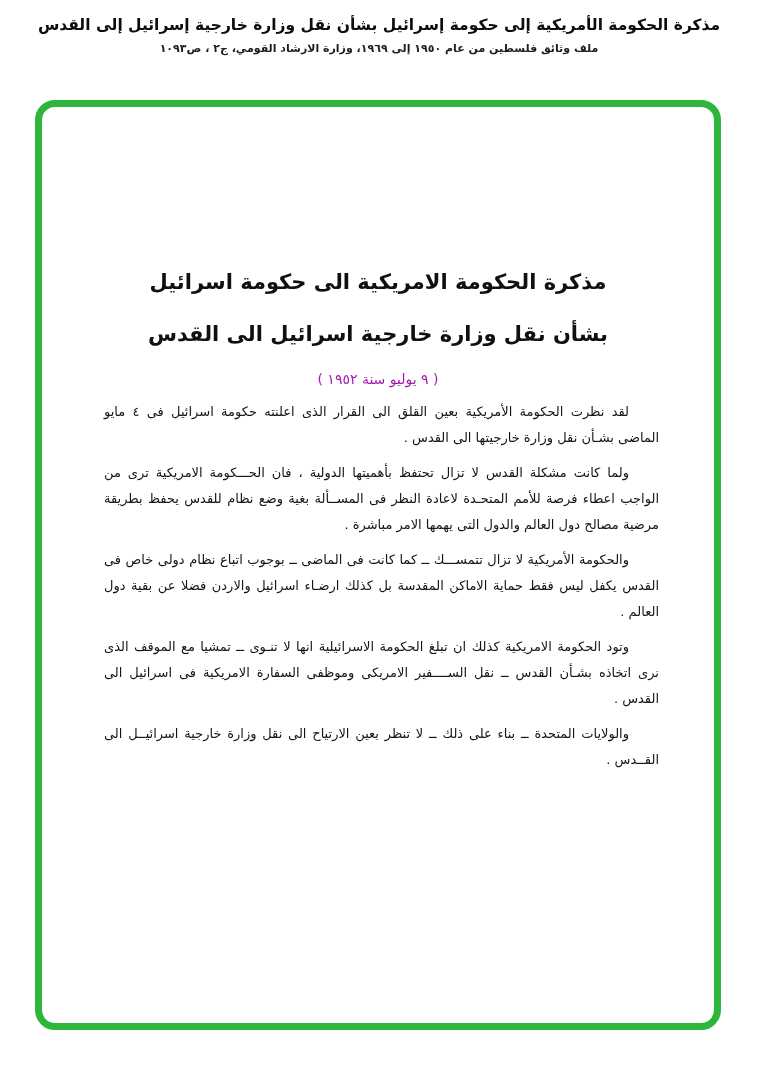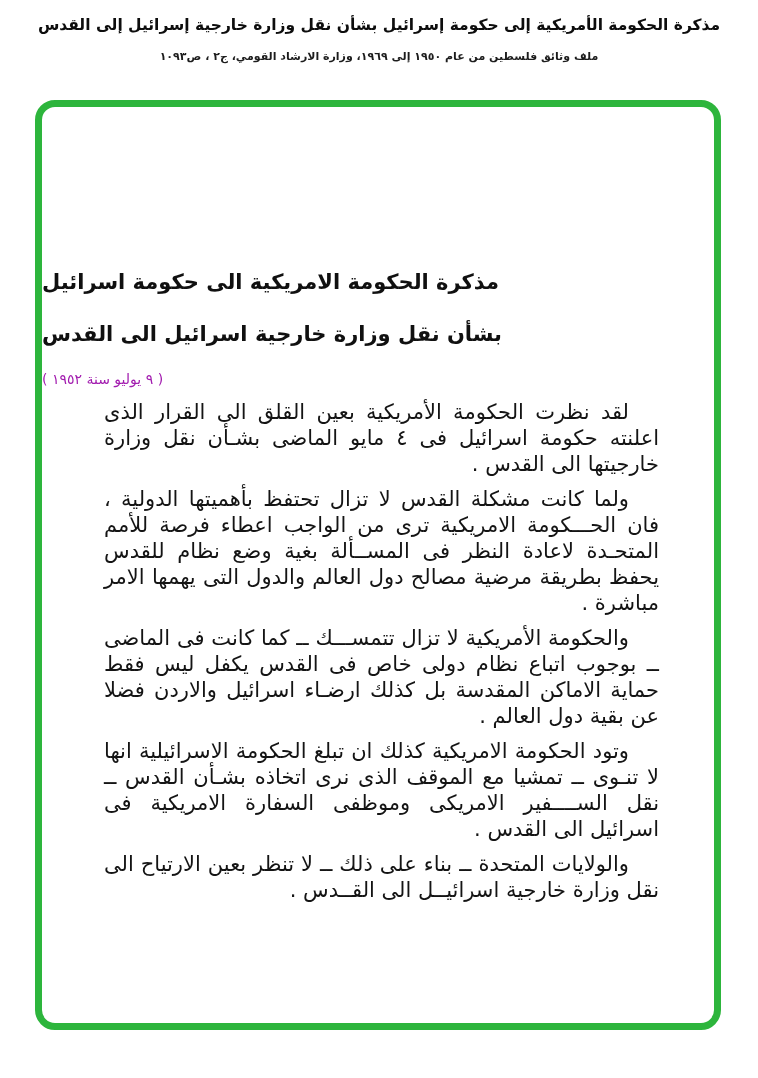--- a/index.html
+++ b/index.html
@@ -27,21 +27,21 @@
   }
   .top-header .h-line1 {
     font-size: 15.5px;
     font-weight: bold;
     letter-spacing: 0.2px;
     line-height: 22px;
   }
   .top-header .h-line2 {
     font-size: 11px;
     font-weight: bold;
-    margin-top: 14px;
+    margin-top: 6px;
     color: #1c1c1c;
   }
   
   .green-frame {
     position: absolute;
     left: 35px;
     top: 100px;
     width: 672px;
     height: 916px;
     background: #ffffff;
@@ -53,21 +53,21 @@
     position: relative;
     width: 100%;
     height: 100%;
     direction: rtl;
   }
   .doc-title-block {
     position: absolute;
     top: 160px;
     left: 0;
     width: 100%;
-    text-align: left;
+    text-align: center;
     color: #101010;
   }
   .doc-title-line {
     font-size: 21px;
     font-weight: bold;
     line-height: 30px;
     margin: 0 0 22px 0;
     letter-spacing: 0.2px;
   }
   .doc-date {
@@ -75,21 +75,21 @@
     font-weight: normal;
     margin-top: 4px;
     color: #a21caf;
   }
   .doc-body {
     position: absolute;
     top: 292px;
     right: 55px;
     left: 62px;
     color: #141414;
-    font-size: 21px;
+    font-size: 13px;
     line-height: 26px;
     text-align: justify;
     text-align-last: right;
   }
   .doc-body p {
     margin: 0 0 9px 0;
     text-indent: 30px;
   }
 </style>
 </head>

